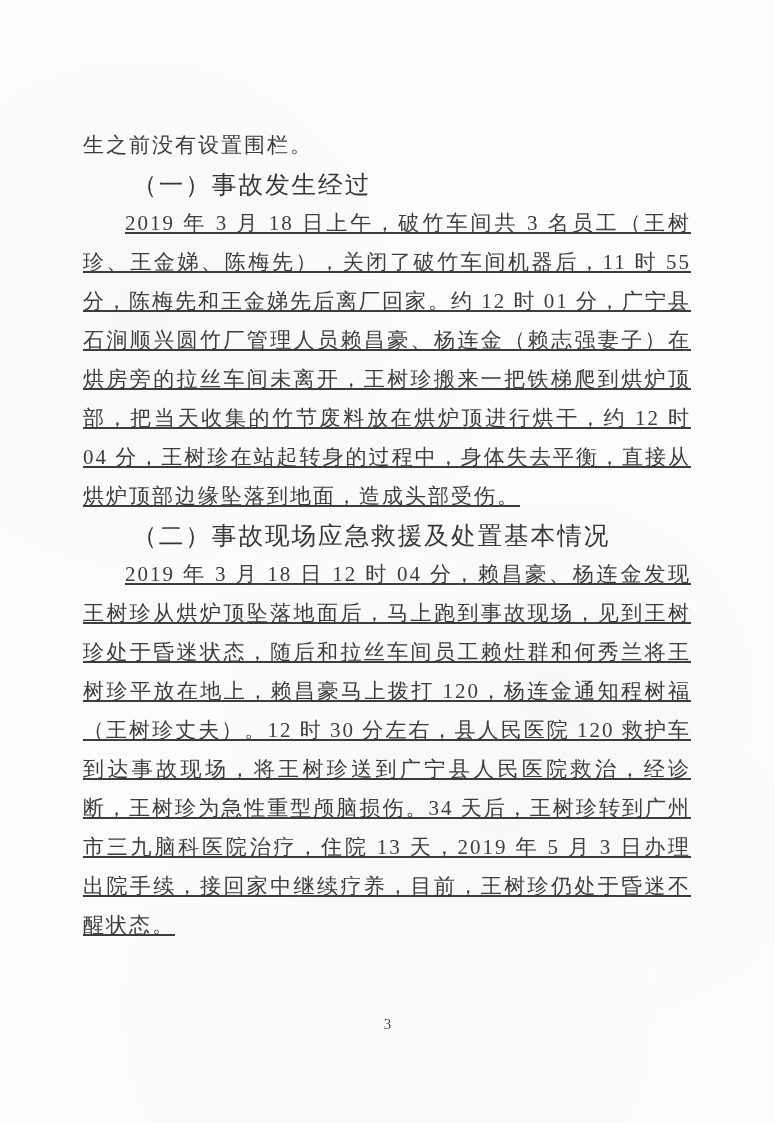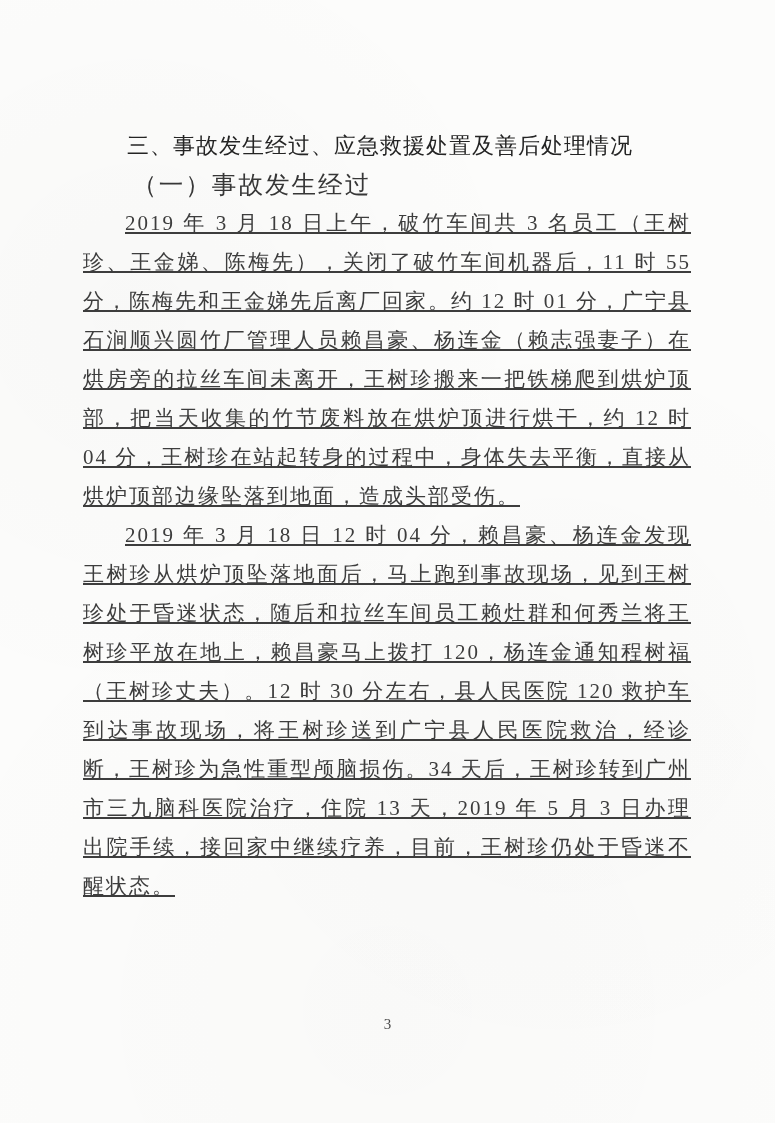--- a/index.html
+++ b/index.html
@@ -67,27 +67,28 @@
     color: #4a4a4a;
     letter-spacing: 0;
   }
 </style>
 </head>
 <body>
 
 <div class="page">
   <div class="content">
 
+    <p class="continuation">生之前没有设置围栏。</p>
 
-    <h2 class="section-heading">三、事故发生经过、应急救援处置及善后处理情况</h2>
 
     <h3 class="sub-heading">（一）事故发生经过</h3>
 
     <p class="para">2019 年 3 月 18 日上午，破竹车间共 3 名员工（王树珍、王金娣、陈梅先），关闭了破竹车间机器后，11 时 55 分，陈梅先和王金娣先后离厂回家。约 12 时 01 分，广宁县石涧顺兴圆竹厂管理人员赖昌豪、杨连金（赖志强妻子）在烘房旁的拉丝车间未离开，王树珍搬来一把铁梯爬到烘炉顶部，把当天收集的竹节废料放在烘炉顶进行烘干，约 12 时 04 分，王树珍在站起转身的过程中，身体失去平衡，直接从烘炉顶部边缘坠落到地面，造成头部受伤。</p>
 
+    <h3 class="sub-heading">（二）事故现场应急救援及处置基本情况</h3>
 
     <p class="para">2019 年 3 月 18 日 12 时 04 分，赖昌豪、杨连金发现王树珍从烘炉顶坠落地面后，马上跑到事故现场，见到王树珍处于昏迷状态，随后和拉丝车间员工赖灶群和何秀兰将王树珍平放在地上，赖昌豪马上拨打 120，杨连金通知程树福（王树珍丈夫）。12 时 30 分左右，县人民医院 120 救护车到达事故现场，将王树珍送到广宁县人民医院救治，经诊断，王树珍为急性重型颅脑损伤。34 天后，王树珍转到广州市三九脑科医院治疗，住院 13 天，2019 年 5 月 3 日办理出院手续，接回家中继续疗养，目前，王树珍仍处于昏迷不醒状态。</p>
 
 
   </div>
 
   <div class="page-number">3</div>
 </div>
 
 </body></html>

